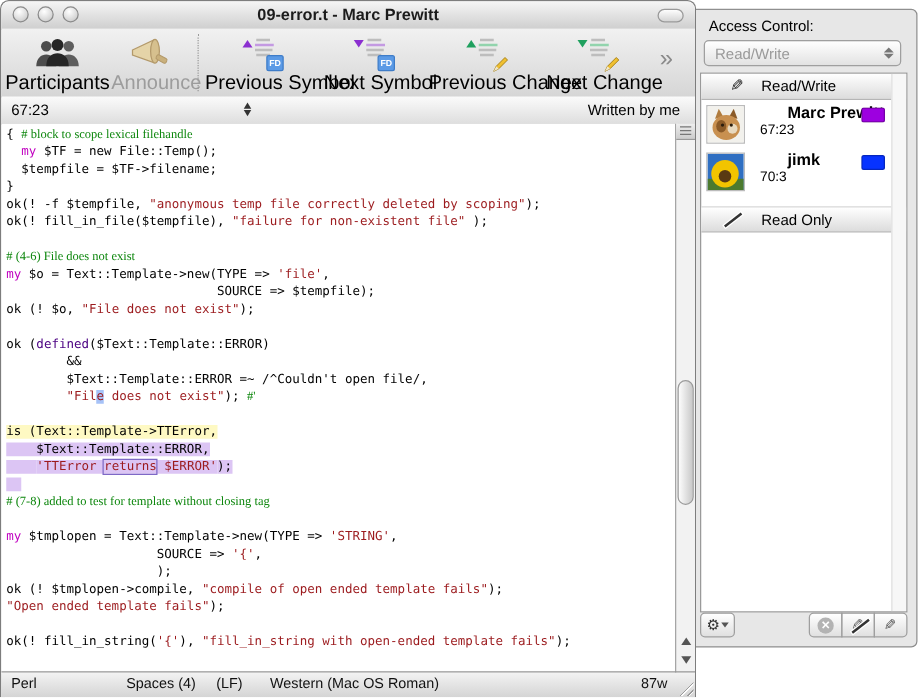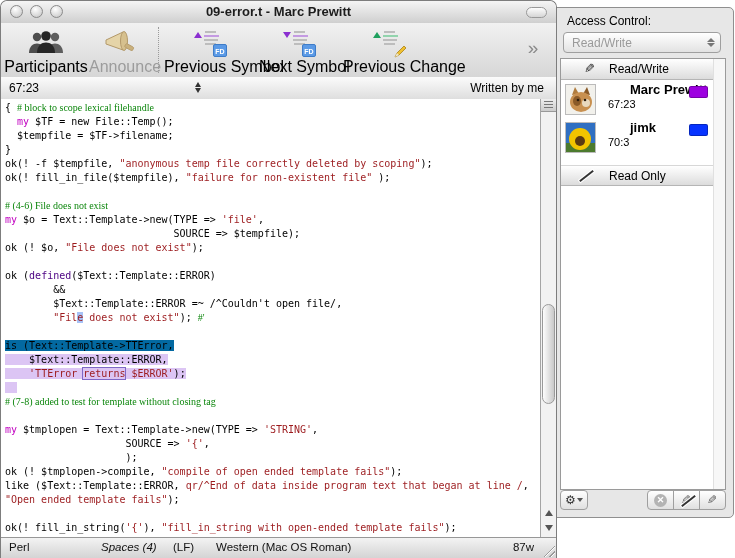--- a/index.html
+++ b/index.html
@@ -89,40 +89,40 @@
   .sb-updown .d{width:0;height:0;border-left:3.5px solid transparent;border-right:3.5px solid transparent;border-top:5px solid #333;}
   .sb-right{position:absolute;right:12px;top:4px;}
 
   .editor{position:absolute;left:0;top:98px;width:541px;height:440px;background:#fff;overflow:hidden;}
   #code{position:absolute;left:4px;top:2px;}
   .cl{white-space:pre;font-family:"DejaVu Sans Mono",monospace;font-size:10px;line-height:14px;height:14px;color:#000;}
   .cm{color:#0c860c;font-family:Liberation Serif, serif;}
   .kw{color:#c000c0;}
   .kw2{color:#4b0082;margin-top:11px;}
   .str{color:#9c1b1e;}
-  .selblue{background:#0369a1;}
+  .selblue{background:#fef9c3;}
   .selpurple{background:#dcc5f4;}
   .hlblue{background:#a6c2f7;}
   .boxed{outline:1px solid #7e68c6;}
 
   .vscroll{position:absolute;right:0;top:98px;width:16px;height:440px;background:#f2f2f2;border-left:1px solid #a5a5a5;box-sizing:border-box;}
   .split-btn{position:absolute;left:0;right:0;top:0;height:13px;background:linear-gradient(#eee,#ccc);border-bottom:1px solid #999;box-sizing:border-box;}
   .split-btn i{display:block;height:1px;background:#777;margin:2px 3px 0 3px;}
   .sc-thumb{position:absolute;left:1px;width:13px;top:205px;height:100px;border-radius:7px;
             background:linear-gradient(90deg,#fdfdfd,#c9c9c9);border:1px solid #9a9a9a;box-sizing:border-box;}
   .sc-arrows{position:absolute;left:0;right:0;bottom:4px;height:30px;}
   .sc-arrows .a-up,.sc-arrows .a-dn{position:absolute;left:0;right:0;height:15px;display:flex;align-items:center;justify-content:center;}
   .a-up{top:0;} .a-dn{top:15px;}
   .a-up span{width:0;height:0;border-left:4px solid transparent;border-right:4px solid transparent;border-bottom:6px solid #555;}
   .a-dn span{width:0;height:0;border-left:4px solid transparent;border-right:4px solid transparent;border-top:6px solid #555;}
 
   .statusbar{position:absolute;left:0;bottom:0;right:0;height:20px;background:linear-gradient(#f3f3f3,#d4d4d4);
              border-top:1px solid #979797;font-size:11.5px;color:#111;}
   .st-mode{position:absolute;left:8px;top:3px;}
-  .st-indent{position:absolute;left:100px;top:3px;font-style:italic;}
+  .st-indent{position:absolute;left:100px;top:3px;}
   .st-le{position:absolute;left:172px;top:3px;}
   .st-enc{position:absolute;left:215px;top:3px;}
   .st-words{position:absolute;right:22px;top:3px;}
   .grip{position:absolute;right:1px;bottom:1px;width:13px;height:13px;
         background:repeating-linear-gradient(135deg,transparent 0 2px,#9a9a9a 2px 3px,#fdfdfd 3px 4px);
         clip-path:polygon(100% 0,100% 100%,0 100%);}
 
   svg{display:block;}
 </style>
 </head>
@@ -303,20 +303,40 @@
               <svg width="15" height="15" viewBox="0 0 15 15">
                   <path d="M2 13 L4 9 L11 2 L13 4 L6 11 Z" fill="#f0c030" stroke="#a8821a" stroke-width="0.8"></path>
                   <path d="M2 13 L4 9 L6 11 Z" fill="#efe7cd"></path>
                 </svg>
             </div>
           </div>
         </div>
         <div class="tb-label">Previous Change</div>
       </div>
 
+      <div class="tb-item" style="left:436px;width:84px;">
+        <div class="tb-icon">
+          <div class="nav-ic">
+            <div class="mini-list">
+                <div class="ml-line"></div>
+                <div class="ml-line hl-g"></div>
+                <div class="ml-line w2"></div>
+                <div class="ml-line"></div>
+              </div>
+            <div class="tri t-dn-g"></div>
+            <div class="pencil-badge">
+              <svg width="15" height="15" viewBox="0 0 15 15">
+                  <path d="M2 13 L4 9 L11 2 L13 4 L6 11 Z" fill="#f0c030" stroke="#a8821a" stroke-width="0.8"></path>
+                  <path d="M2 13 L4 9 L6 11 Z" fill="#efe7cd"></path>
+                </svg>
+            </div>
+          </div>
+        </div>
+        <div class="tb-label">Next Change</div>
+      </div>
 
       <div class="tb-overflow">»</div>
     </div>
 
     <div class="symbolbar">
       <span class="sb-pos">67:23</span>
       <span class="sb-symbol">&lt;No selected symbol&gt;</span>
       <span class="sb-updown" style="left:194px;">
           <i class="u"></i>
           <i class="d"></i>
@@ -346,21 +366,20 @@
           <div class="cl"><span class="selblue">is (Text::Template-&gt;TTError,</span></div>
           <div class="cl"><span class="selpurple">    $Text::Template::ERROR,</span></div>
           <div class="cl"><span class="selpurple">    </span><span class="str selpurple">'TTError </span><span class="str selpurple boxed">returns</span><span class="str selpurple"> $ERROR'</span><span class="selpurple">);</span></div>
           <div class="cl"><span class="selpurple">  </span></div>
           <div class="cl"><span class="cm"># (7-8) added to test for template without closing tag</span></div>
           <div class="cl">&nbsp;</div>
           <div class="cl"><span class="kw">my</span><span> $tmplopen = Text::Template-&gt;new(TYPE =&gt; </span><span class="str">'STRING'</span><span>,</span></div>
           <div class="cl"><span>                    SOURCE =&gt; </span><span class="str">'{'</span><span>,</span></div>
           <div class="cl"><span>                    );</span></div>
           <div class="cl"><span>ok (! $tmplopen-&gt;compile, </span><span class="str">"compile of open ended template fails"</span><span>);</span></div>
-          <div class="cl"><span>like ($Text::Template::ERROR, </span><span class="str">qr/^End of data inside program text that began at line /</span><span>,</span></div>
           <div class="cl"><span class="str">"Open ended template fails"</span><span>);</span></div>
           <div class="cl">&nbsp;</div>
           <div class="cl"><span>ok(! fill_in_string(</span><span class="str">'{'</span><span>), </span><span class="str">"fill_in_string with open-ended template fails"</span><span>);</span></div>
         </div>
     </div>
 
     <div class="vscroll">
       <div class="split-btn">
           <i></i>
           <i></i>

